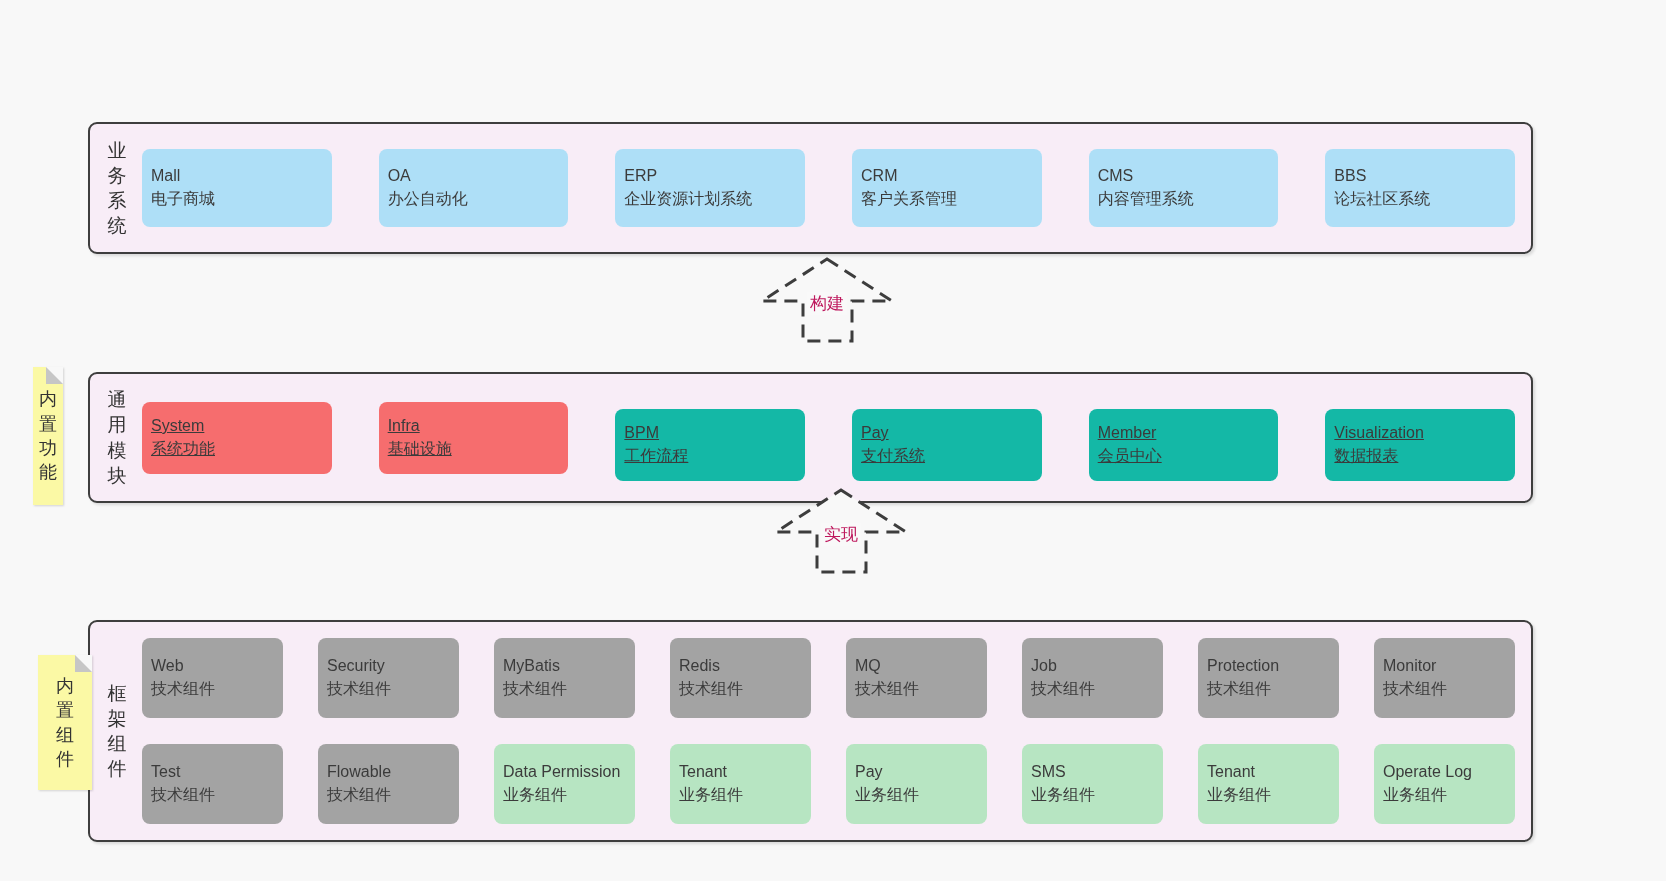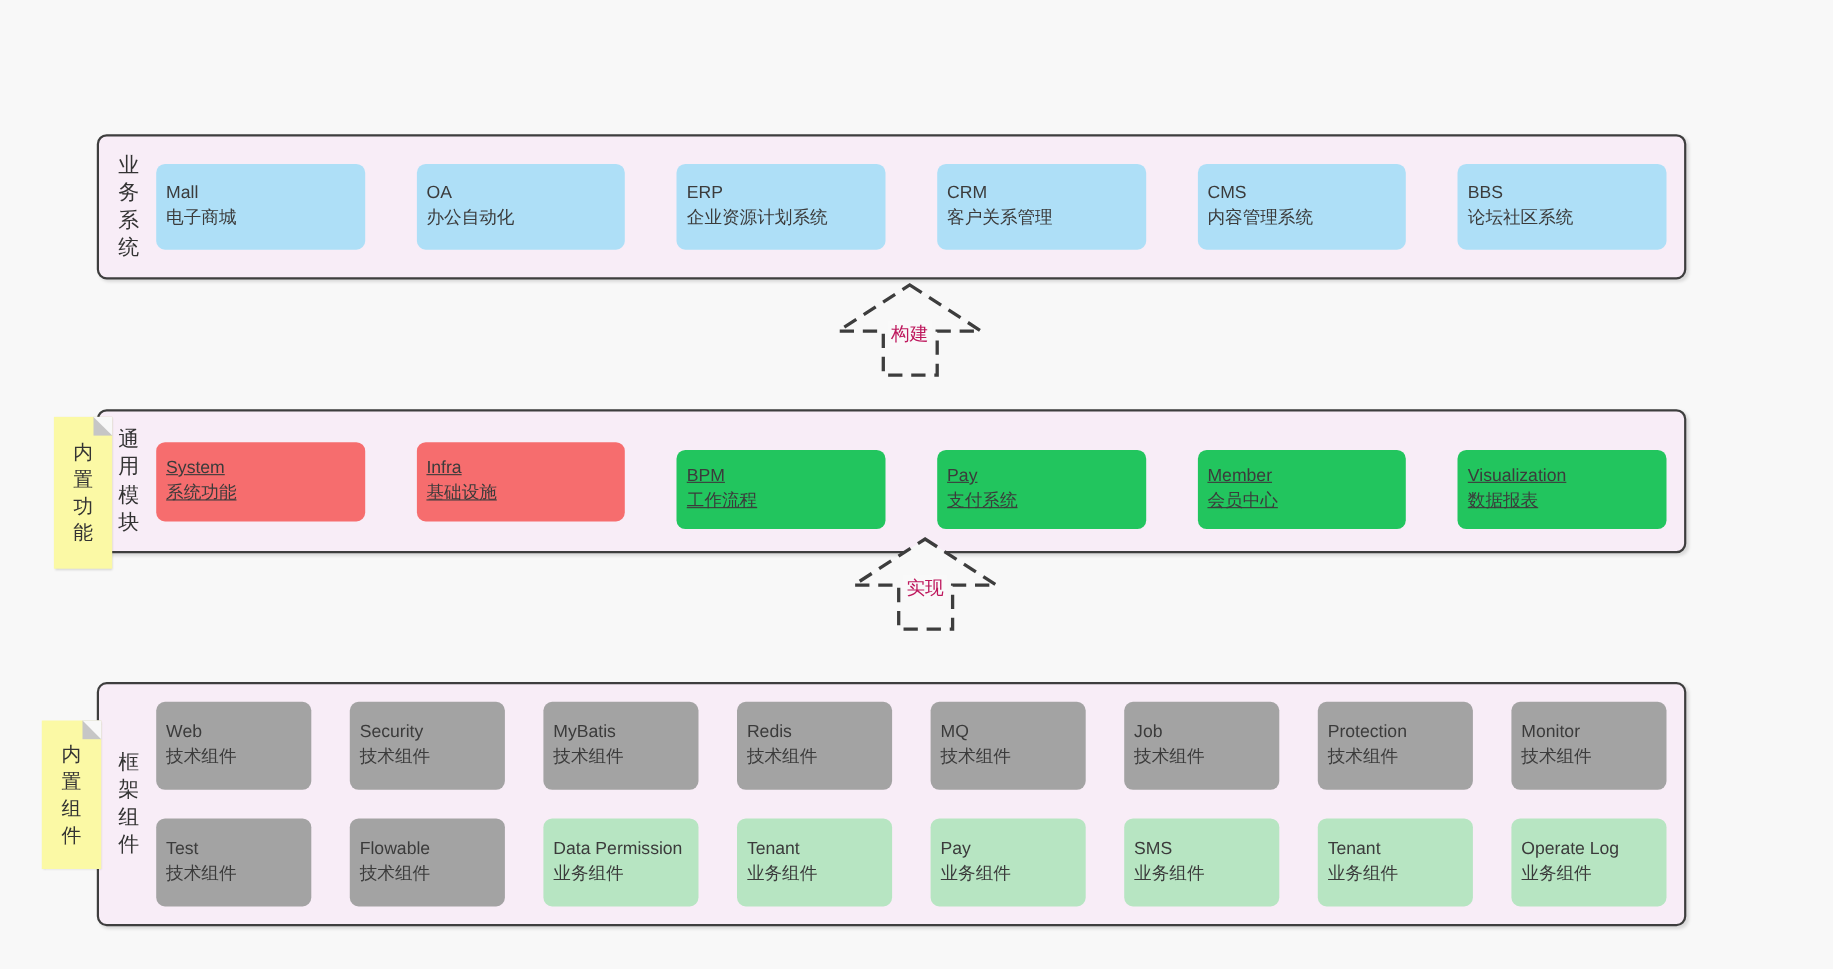--- a/index.html
+++ b/index.html
@@ -34,41 +34,41 @@
     display:flex; flex-direction:column; justify-content:center; align-items:flex-start;
     text-align:center; font-size:16px; line-height:1.42; color:#3b3b3b;
     padding:4px 9px;
   }
   .h-biz  { height:78px; }
   .h-mod  { height:72px;text-decoration:underline; }
   .h-fw   { height:80px; }
 
   .blue   { background:#aedff7; }
   .red    { background:#f66d6e; }
-  .pink   { background:#22c55e;margin-top:14px; }
+  .pink   { background:#14b8a6;margin-top:14px; }
   .green1 { background:#a3a3a3; }
   .green2 { background:#b7e5c2; }
 
   
   .arrow { position:absolute; width:140px; height:88px; }
   .arrow svg { display:block; }
   .arrow-label {
     position:absolute; left:50%; top:46px; transform:translate(-50%,-45%);
     background:#f9f9f9; padding:0 3px; font-size:17px; color:#be185d; white-space:nowrap;
   }
   .arrow-build     { left:757px; top:256px; }
   .arrow-implement { left:771px; top:487px; }
 
   
   .note {
     position:absolute; background:#fbf9a5; z-index:5;
     display:flex; align-items:center; justify-content:center;
     box-shadow:1px 1px 2px rgba(0,0,0,0.15);
   }
-  .note-features   { left:49px; top:367px; width:53px; height:138px;margin-top:12px; }
+  .note-features   { left:33px; top:367px; width:30px; height:138px; }
   .note-components { left:38px; top:655px; width:54px; height:135px; }
   .note-text {
     width:20px; font-size:18px; line-height:1.35; color:#333;
     word-break:break-all; text-align:center;
   }
   .fold {
     position:absolute; top:0; right:0; width:0; height:0;
     border-style:solid; border-width:0 17px 17px 0;
     border-color:#f8f8f8 #f8f8f8 #c6c6c6 #c6c6c6;
   }

